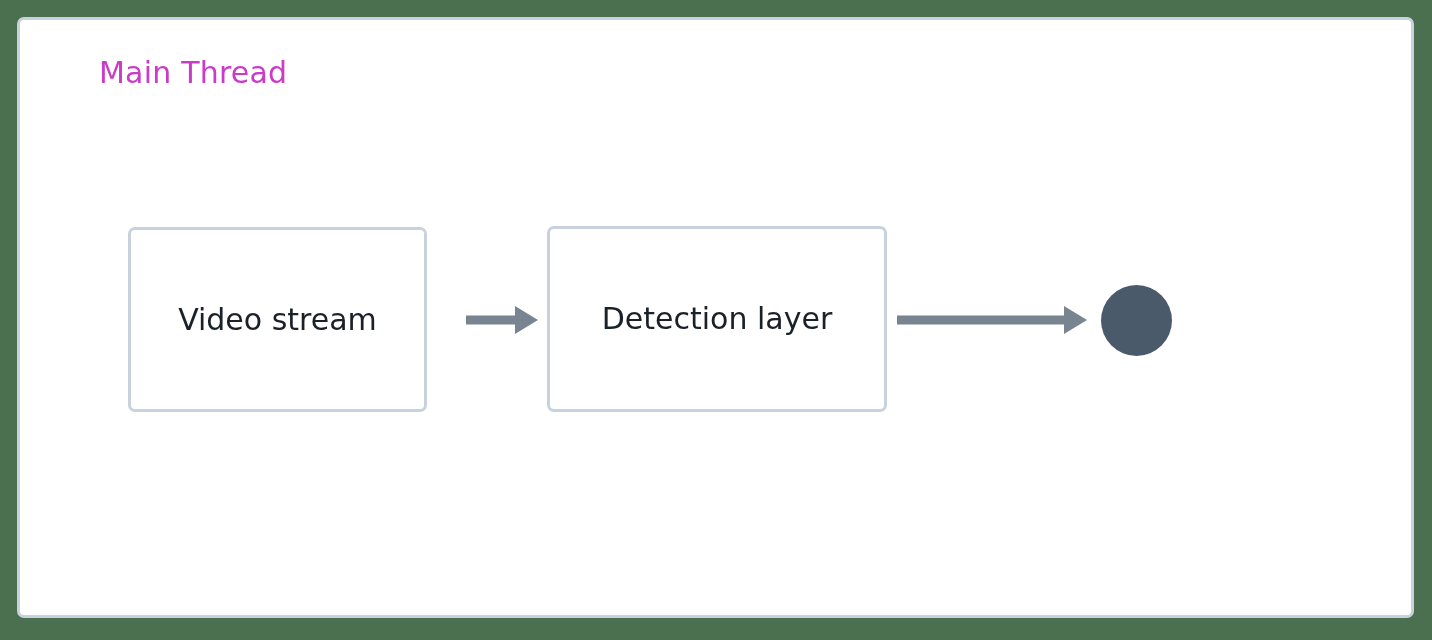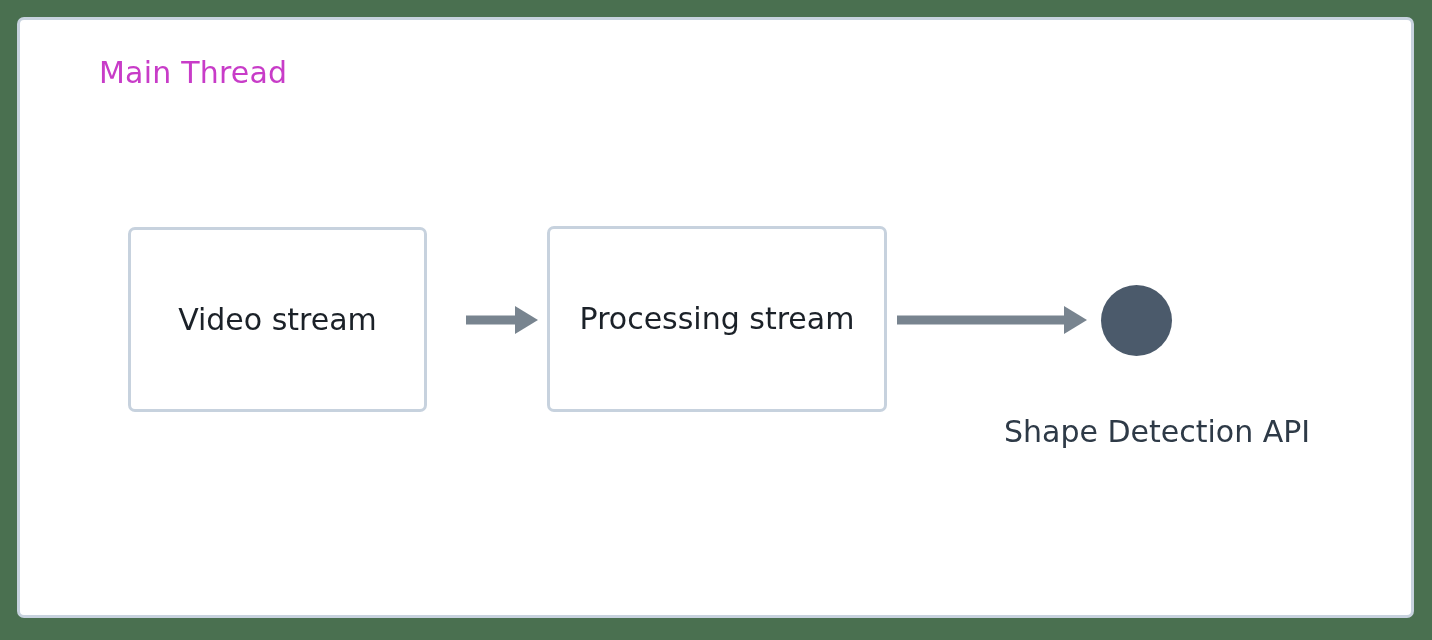--- a/index.html
+++ b/index.html
@@ -119,25 +119,24 @@
   <div class="node-box" id="box-video">
     <span class="node-label">Video stream</span>
   </div>
 
   <svg class="arrow-svg" id="arrow-1" width="80" height="40" viewBox="0 0 80 40">
     <path d="M4 20 L58 20" stroke="#78848f" stroke-width="9" stroke-linecap="butt" fill="none"></path>
     <path d="M53 6 L76 20 L53 34 Z" fill="#78848f"></path>
   </svg>
 
   <div class="node-box" id="box-processing">
-    <span class="node-label">Processing stream</span>
+    <span class="node-label">Detection layer</span>
   </div>
 
   <svg class="arrow-svg" id="arrow-2" width="200" height="40" viewBox="0 0 200 40">
     <path d="M4 20 L176 20" stroke="#78848f" stroke-width="9" stroke-linecap="butt" fill="none"></path>
     <path d="M171 6 L194 20 L171 34 Z" fill="#78848f"></path>
   </svg>
 
   <div class="end-circle"></div>
 
-  <div class="circle-caption">Shape Detection API</div>
 
 </div>
 
 </body></html>

